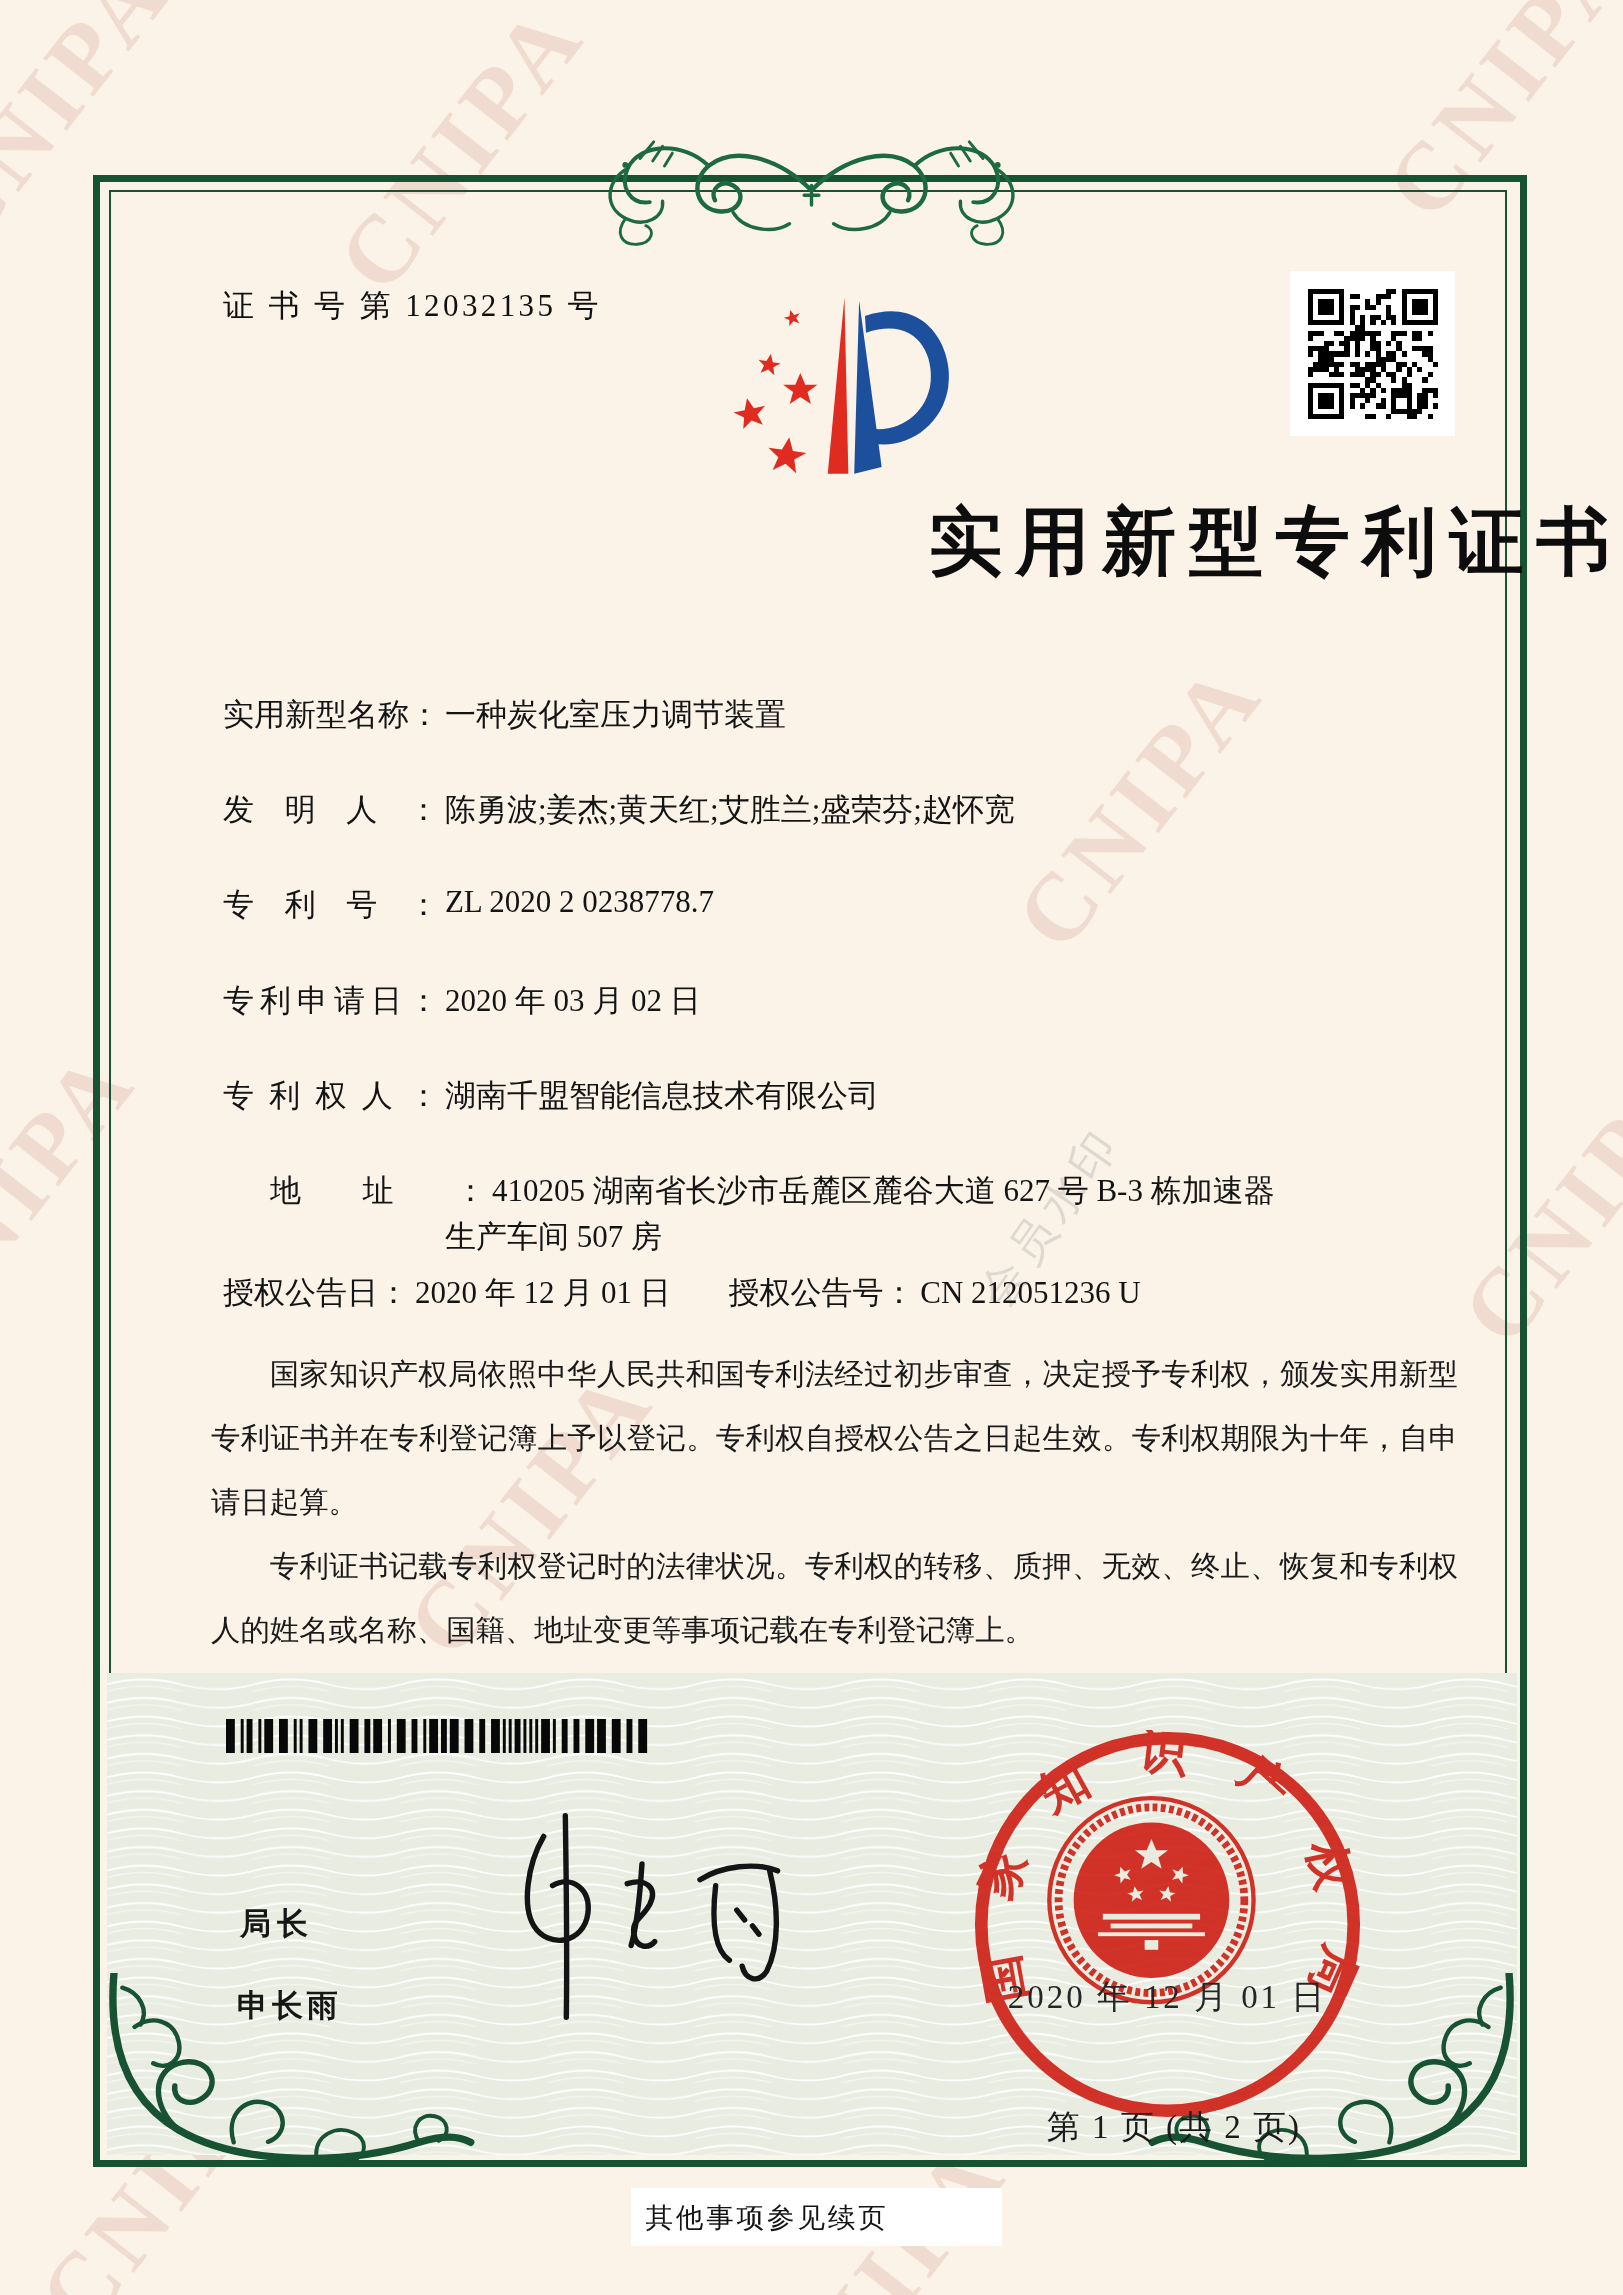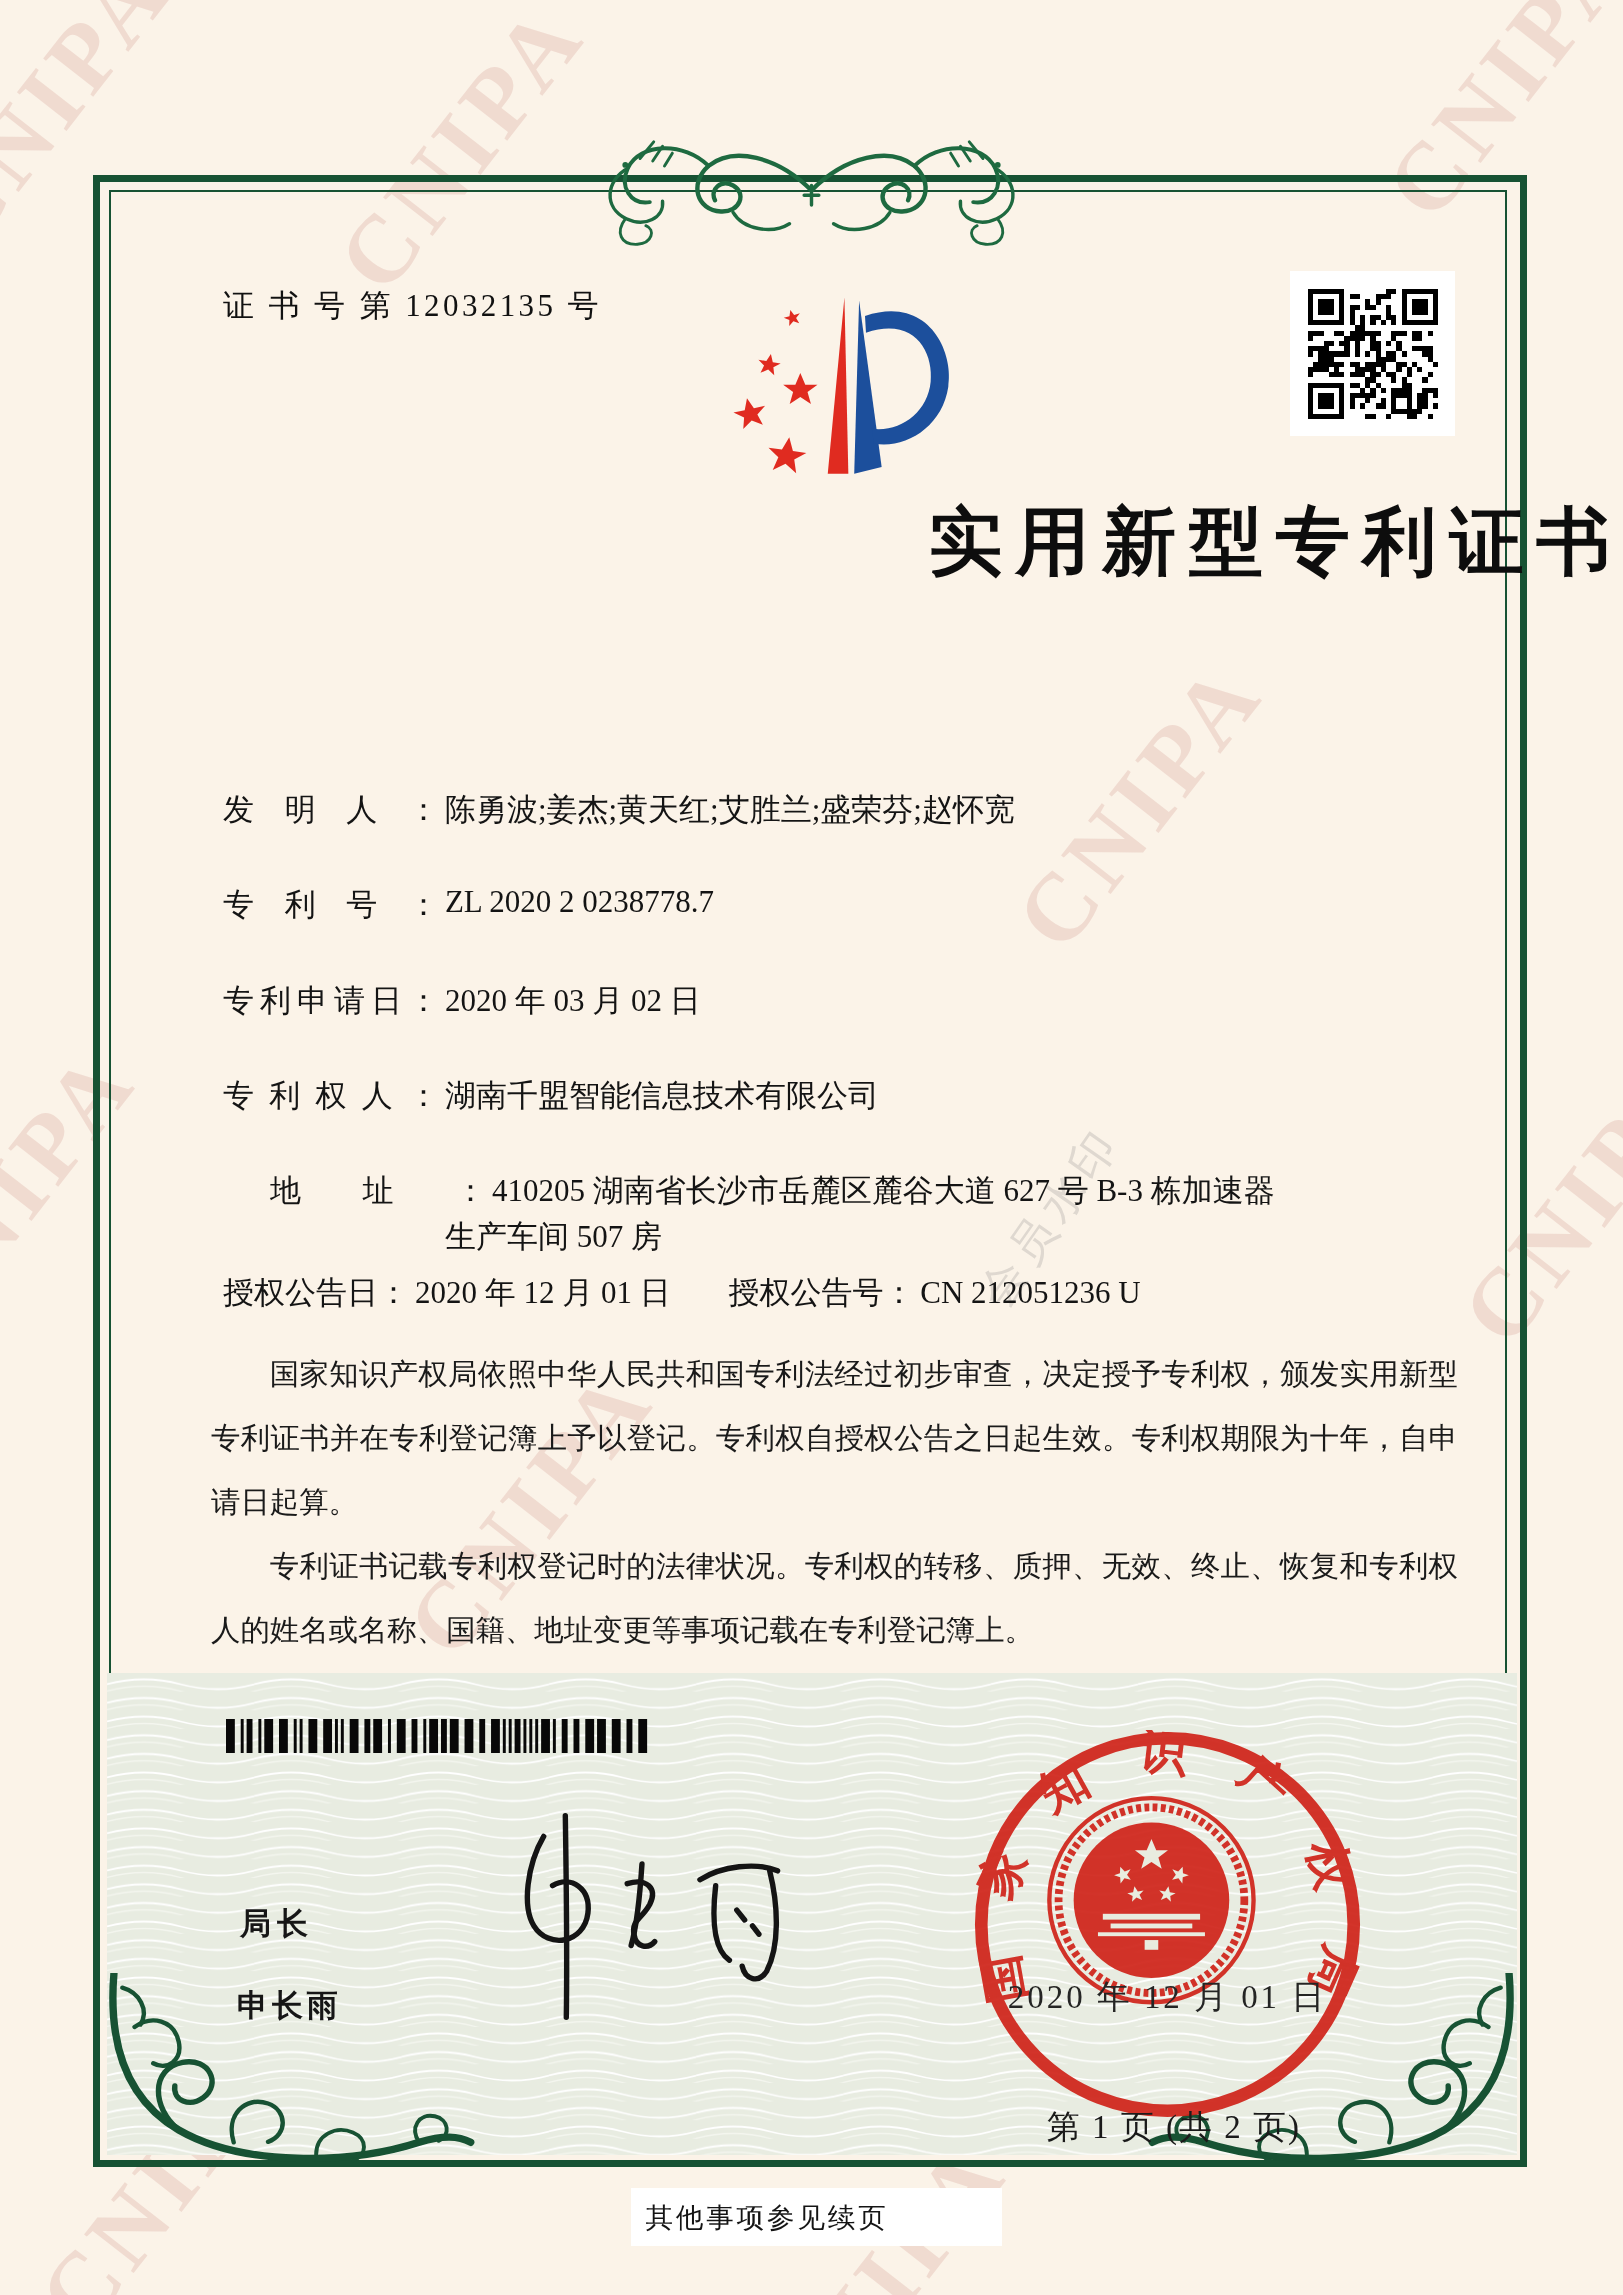--- a/index.html
+++ b/index.html
@@ -363,20 +363,23 @@
         <rect x="12" y="24" width="1" height="1" fill="#000"></rect>
         <rect x="15" y="24" width="1" height="1" fill="#000"></rect>
         <rect x="19" y="24" width="1" height="1" fill="#000"></rect>
         <rect x="20" y="24" width="1" height="1" fill="#000"></rect>
         <rect x="23" y="24" width="1" height="1" fill="#000"></rect>
       </svg>
   </div>
 
   <div class="title">实用新型专利证书</div>
 
+  <div class="row" style="top:694px;">
+    <span class="lbl">实用新型名称：</span><span class="val">一种炭化室压力调节装置</span>
+  </div>
   <div class="row" style="top:789px;">
     <span class="lbl">发明人：</span><span class="val">陈勇波;姜杰;黄天红;艾胜兰;盛荣芬;赵怀宽</span>
   </div>
   <div class="row" style="top:884px;">
     <span class="lbl">专利号：</span><span class="val">ZL 2020 2 0238778.7</span>
   </div>
   <div class="row" style="top:980px;">
     <span class="lbl">专利申请日：</span><span class="val">2020 年 03 月 02 日</span>
   </div>
   <div class="row" style="top:1075px;">

